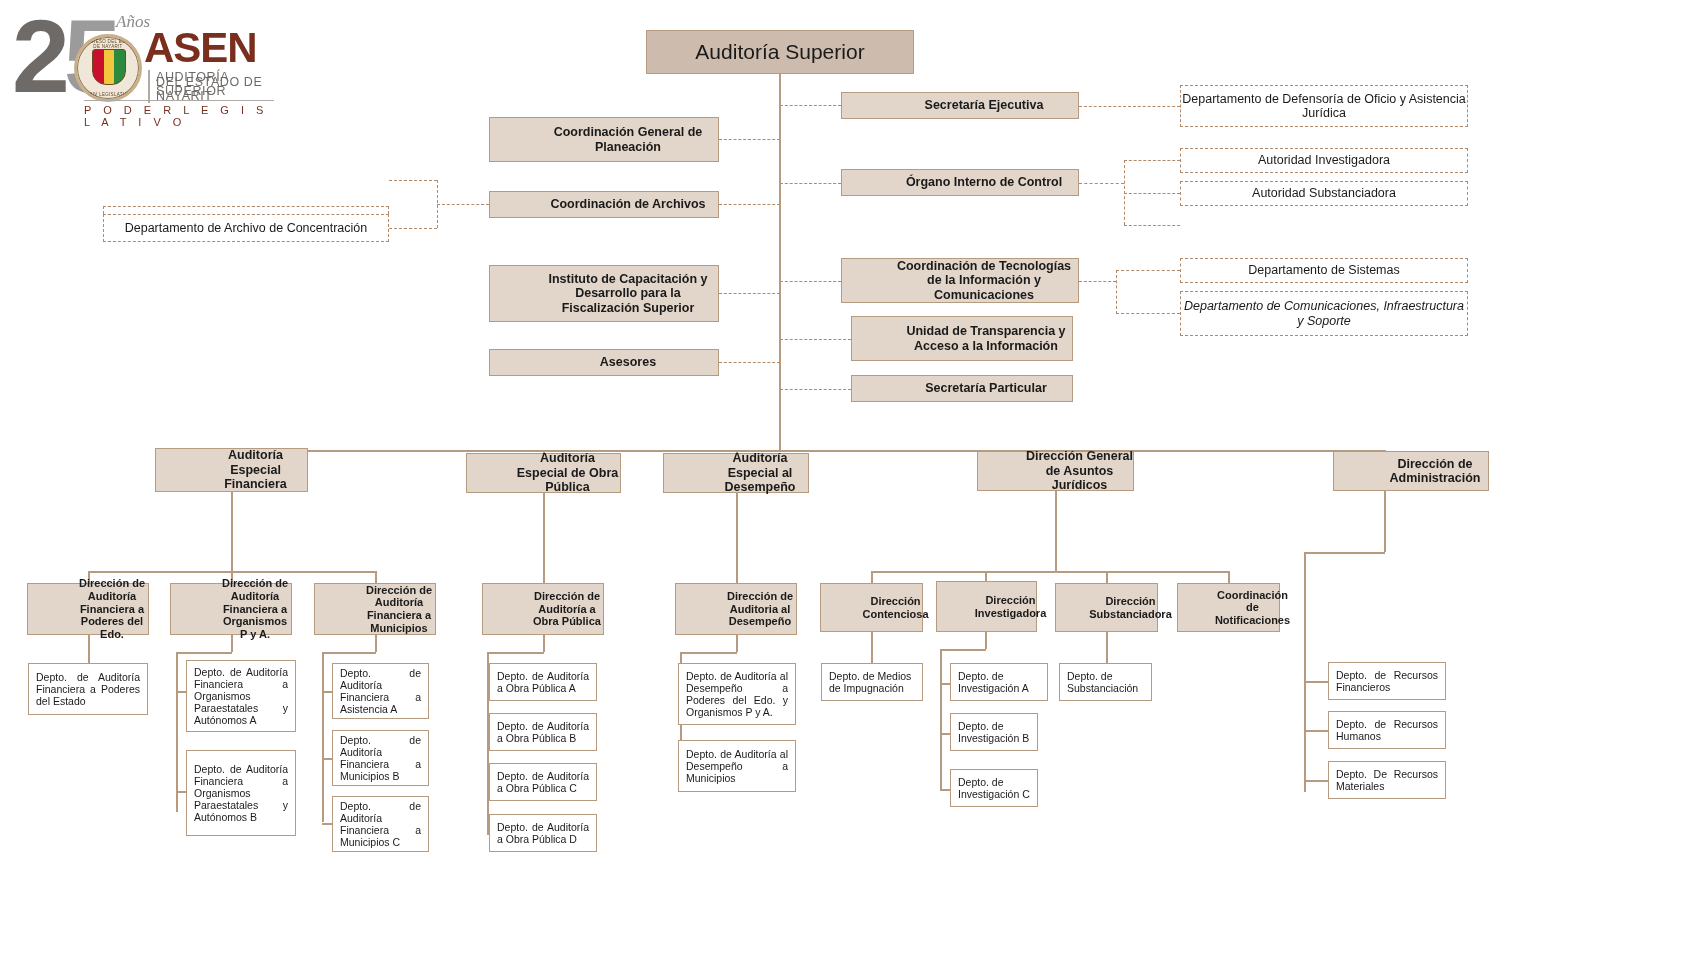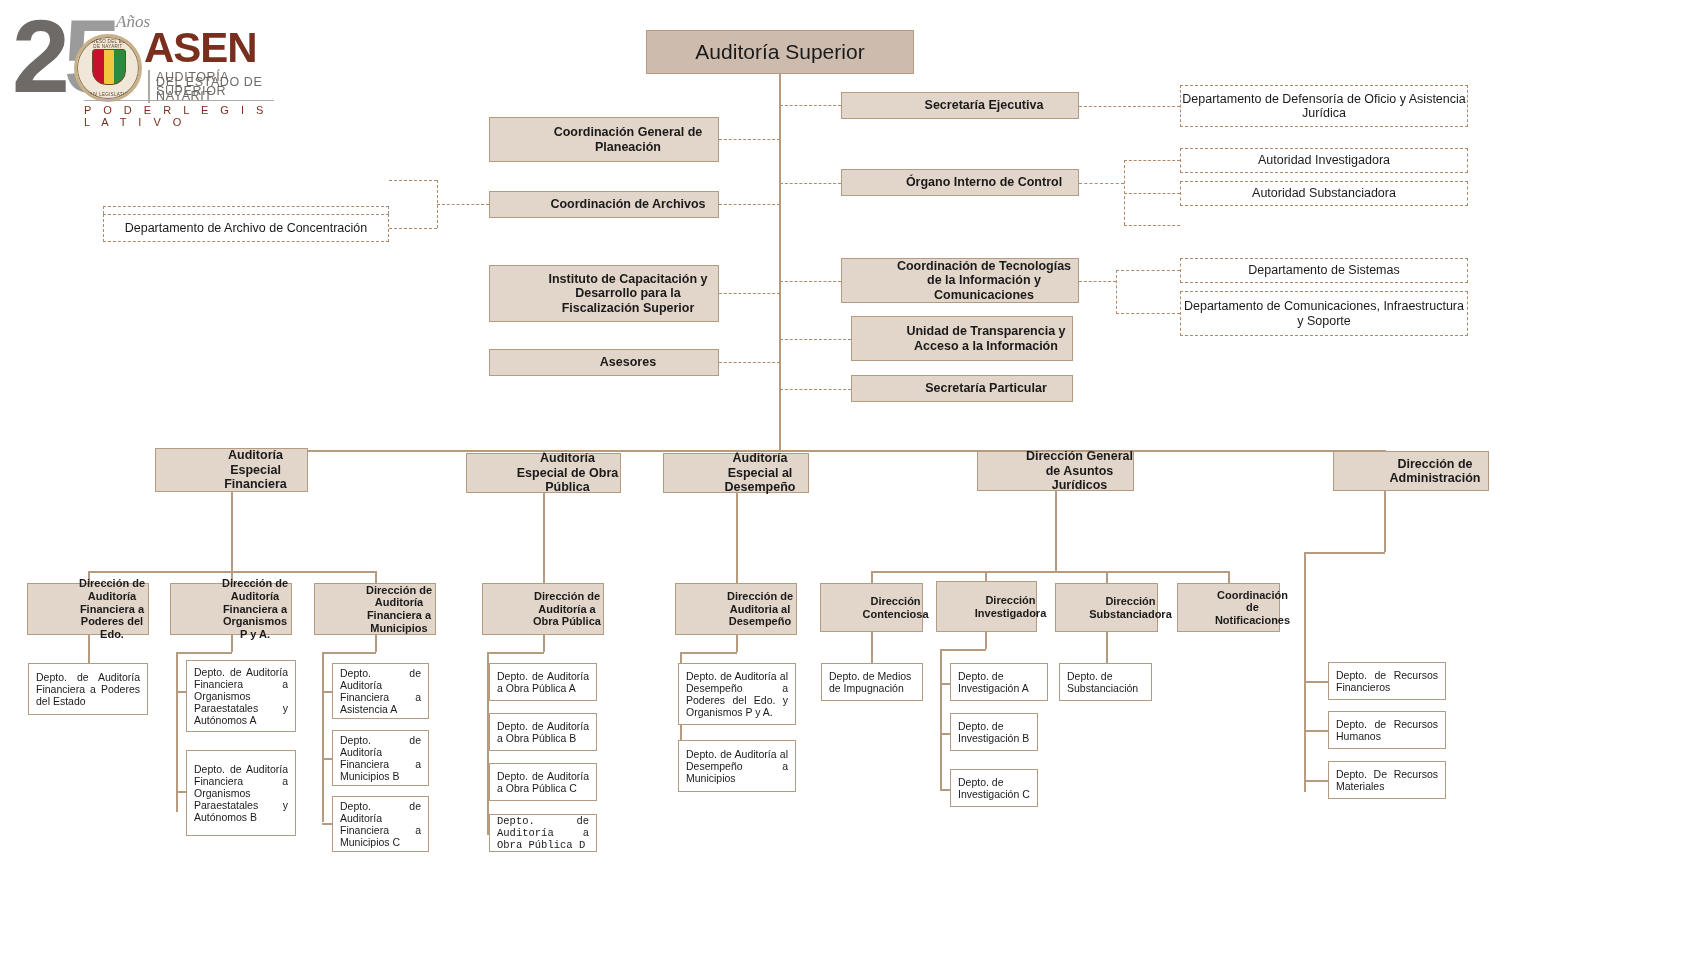--- a/index.html
+++ b/index.html
@@ -195,21 +195,21 @@
 
   <div class="box dashed" style="left:1180px; top:148px; width:288px; height:25px; font-size:12.5px;">Autoridad Investigadora</div>
   <div class="box dashed" style="left:1180px; top:181px; width:288px; height:25px; font-size:12.5px;">Autoridad Substanciadora</div>
   <div class="dh" style="left:1079px; top:183px; width:45px;"></div>
   <div class="dv" style="left:1124px; top:160px; height:65px;"></div>
   <div class="dh" style="left:1124px; top:160px; width:56px;"></div>
   <div class="dh" style="left:1124px; top:193px; width:56px;"></div>
   <div class="dh" style="left:1124px; top:225px; width:56px;"></div>
 
   <div class="box dashed" style="left:1180px; top:258px; width:288px; height:25px; font-size:12.5px;">Departamento de Sistemas</div>
-  <div class="box dashed" style="left:1180px; top:291px; width:288px; height:45px; font-size:12.5px;">Departamento de Comunicaciones, Infraestructura y Soporte</div>
+  <div class="box dashed" style="left:1180px; top:291px; width:288px; height:45px; font-size:12.5px;font-style:italic;">Departamento de Comunicaciones, Infraestructura y Soporte</div>
   <div class="dh" style="left:1079px; top:281px; width:37px;"></div>
   <div class="dv" style="left:1116px; top:270px; height:44px;"></div>
   <div class="dh" style="left:1116px; top:270px; width:64px;"></div>
   <div class="dh" style="left:1116px; top:313px; width:64px;"></div>
 
   <div class="ln lnh" style="left:231px; top:450px; width:1153px;"></div>
   <div class="ln lnv" style="left:231px; top:450px; height:30px;"></div>
   <div class="ln lnv" style="left:543px; top:450px; height:33px;"></div>
   <div class="ln lnv" style="left:736px; top:450px; height:33px;"></div>
   <div class="ln lnv" style="left:1055px; top:450px; height:33px;"></div>
@@ -257,21 +257,21 @@
   <div class="ln lnv" style="left:543px; top:635px; height:17px;"></div>
   <div class="ln lnh" style="left:487px; top:652px; width:57px;"></div>
   <div class="ln lnv" style="left:487px; top:652px; height:182px;"></div>
   <div class="ln lnh" style="left:487px; top:681px; width:10px;"></div>
   <div class="ln lnh" style="left:487px; top:731px; width:10px;"></div>
   <div class="ln lnh" style="left:487px; top:781px; width:10px;"></div>
   <div class="ln lnh" style="left:487px; top:833px; width:10px;"></div>
   <div class="box plain just" style="left:489px; top:663px; width:108px; height:38px; font-size:10.5px;">Depto. de Auditoría a Obra Pública A</div>
   <div class="box plain just" style="left:489px; top:713px; width:108px; height:38px; font-size:10.5px;">Depto. de Auditoría a Obra Pública B</div>
   <div class="box plain just" style="left:489px; top:763px; width:108px; height:38px; font-size:10.5px;">Depto. de Auditoría a Obra Pública C</div>
-  <div class="box plain just" style="left:489px; top:814px; width:108px; height:38px; font-size:10.5px;font-family:Liberation Mono, monospace;">Depto. de Auditoría a Obra Pública D</div>
+  <div class="box plain just" style="left:489px; top:814px; width:108px; height:38px; font-size:10.5px;">Depto. de Auditoría a Obra Pública D</div>
 
   <div class="ln lnv" style="left:736px; top:493px; height:90px;"></div>
   <div class="box fill" style="left:675px; top:583px; width:122px; height:52px; font-size:11px;">Dirección de Auditoria al Desempeño</div>
   <div class="ln lnv" style="left:736px; top:635px; height:17px;"></div>
   <div class="ln lnh" style="left:680px; top:652px; width:57px;"></div>
   <div class="ln lnv" style="left:680px; top:652px; height:130px;"></div>
   <div class="ln lnh" style="left:680px; top:705px; width:10px;"></div>
   <div class="ln lnh" style="left:680px; top:782px; width:10px;"></div>
   <div class="box plain just" style="left:678px; top:663px; width:118px; height:62px; font-size:10.5px;">Depto.  de  Auditoría al  Desempeño  a Poderes  del  Edo.  y Organismos P y A.</div>
   <div class="box plain just" style="left:678px; top:740px; width:118px; height:52px; font-size:10.5px;">Depto.  de  Auditoría al  Desempeño  a Municipios</div>

